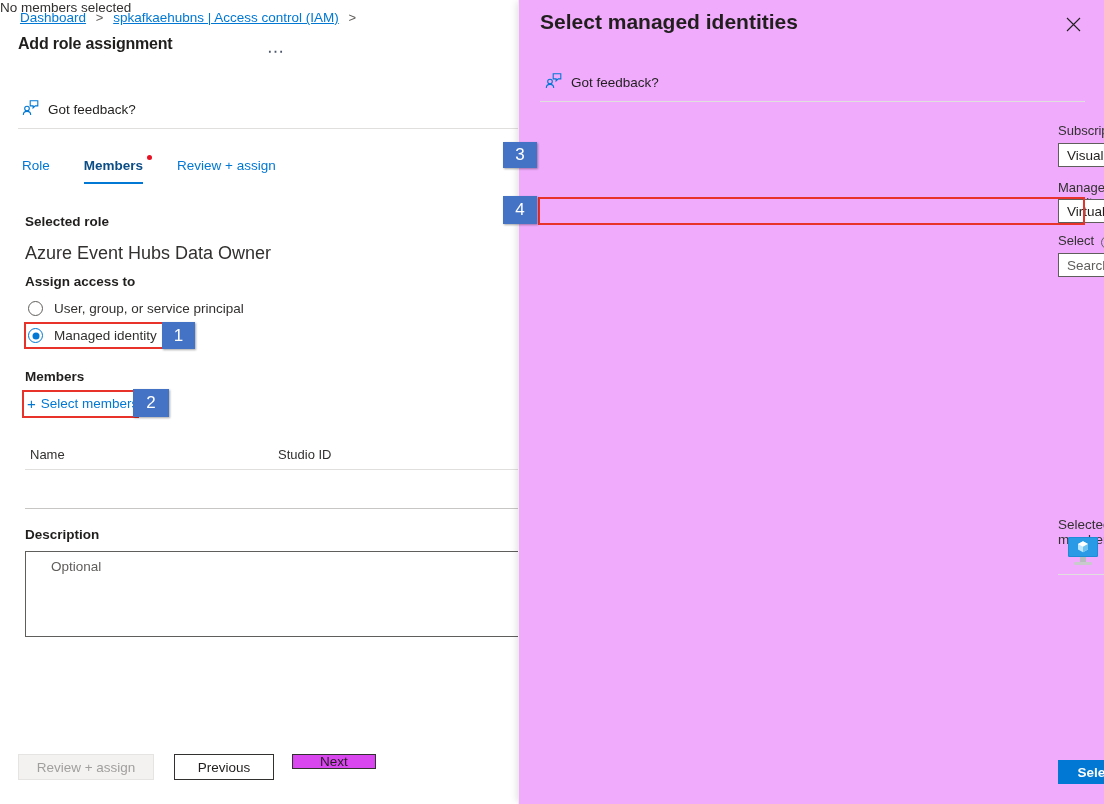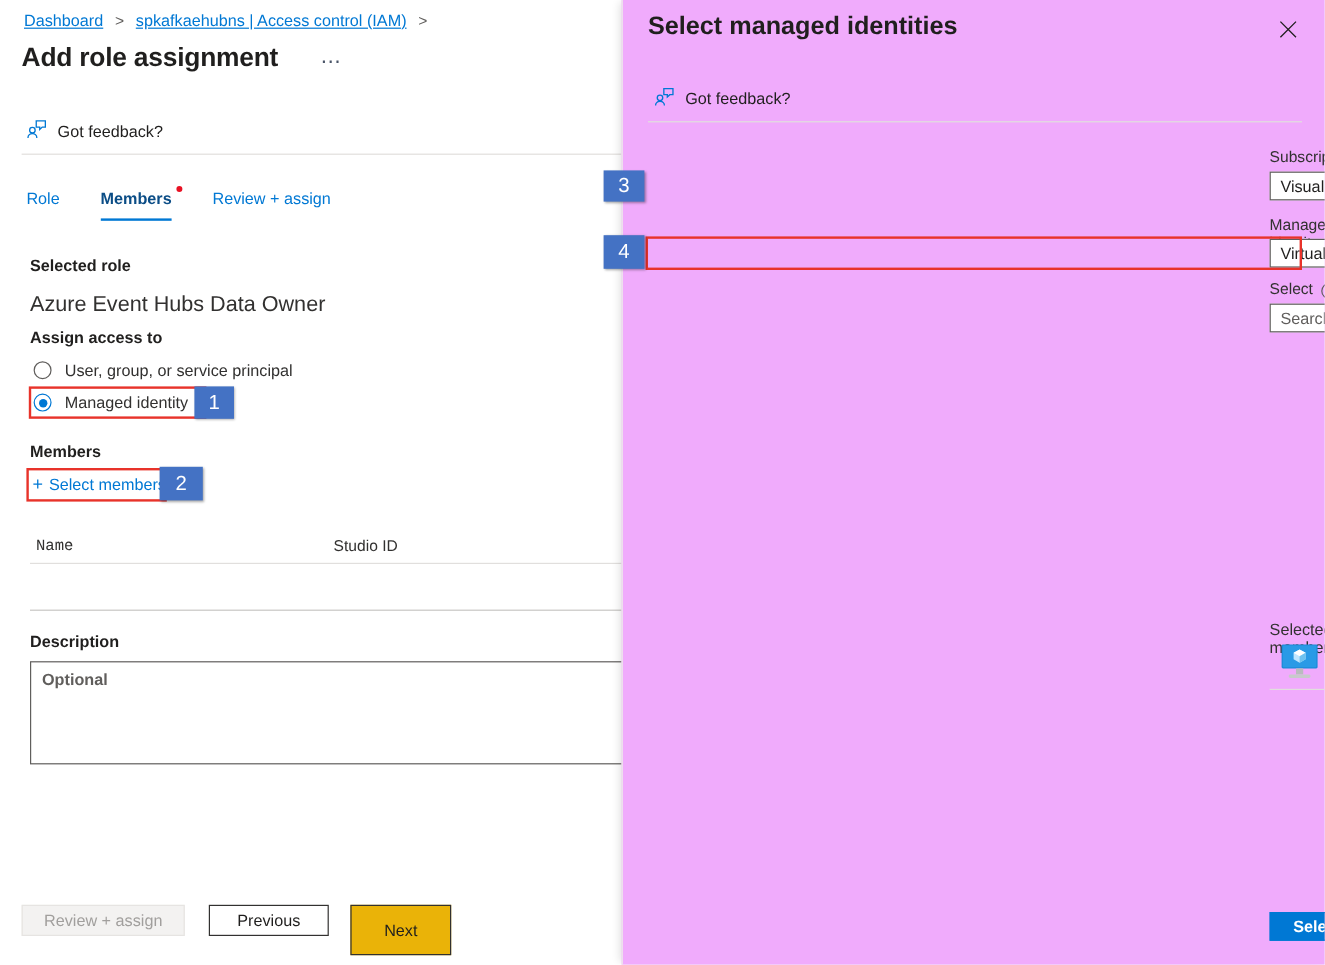--- a/index.html
+++ b/index.html
@@ -21,21 +21,21 @@
   }
   .breadcrumb {
     position: absolute; left: 20px; top: 10px;
     font-size: 13.5px; color: #0078d4; white-space: nowrap;
   }
   .breadcrumb .crumb { color: #0078d4; cursor: pointer; text-decoration: underline; }
   .breadcrumb .sep { color: #605e5c; margin: 0 6px; font-size: 13px; }
 
   .page-title {
     position: absolute; left: 18px; top: 35px;
-    font-size: 22px; font-weight: 600; color: #201f1e; letter-spacing: -0.2px;
+    font-size: 16px; font-weight: 600; color: #201f1e; letter-spacing: -0.2px;
   }
   .ellipsis-menu {
     position: absolute; left: 267px; top: 43px;
     font-size: 17px; color: #4a5568; letter-spacing: 1px; line-height: 1;
     cursor: pointer;
   }
 
   .feedback-row {
     position: absolute; left: 22px; top: 100px;
     display: flex; align-items: center; gap: 9px;
@@ -101,53 +101,53 @@
     position: absolute; font-size: 13.5px; color: #0078d4; cursor: pointer;
     display: flex; align-items: center; gap: 5px; white-space: nowrap;
   }
   #select-members-link { left: 27px; top: 396px; }
   #select-members-link .plus { font-size: 15px; line-height: 1; }
 
   
   .tbl-head {
     position: absolute; top: 447px; font-size: 13px; color: #323130; font-weight: 400;
   }
-  #tbl-name { left: 30px; font-family: Liberation Mono, monospace; }
+  #tbl-name { left: 30px; }
   #tbl-objid { left: 278px; }
   #tbl-rule-1 { left: 25px; top: 469px; width: 495px; background: #e1dfdd; }
   #tbl-empty { left: 30px; top: 479px; font-size: 13.5px; color: #323130; }
   #tbl-rule-2 { left: 25px; top: 508px; width: 495px; background: #c8c6c4; }
 
   #description-lbl { left: 25px; top: 527px; }
   #description-box {
     position: absolute; left: 25px; top: 551px; width: 510px; height: 86px;
     border: 1px solid #605e5c; background: #fff;
     font-family: "Liberation Sans", sans-serif; font-size: 13.5px;
-    color: #323130; padding: 7px 9px; resize: none; outline: none; font-weight: bold;
+    color: #323130; padding: 7px 25px; resize: none; outline: none;
   }
   #description-box::placeholder { color: #605e5c; }
 
   
   .btn {
     position: absolute; font-family: "Liberation Sans", sans-serif;
     font-size: 13.5px; cursor: pointer; text-align: center;
     display: flex; align-items: center; justify-content: center;
   }
   #btn-review-assign {
     left: 18px; top: 754px; width: 136px; height: 26px;
     background: #f3f2f1; color: #a19f9d; border: 1px solid #e6e4e2;
     cursor: default;
   }
   #btn-previous {
     left: 174px; top: 754px; width: 100px; height: 26px;
     background: #fff; color: #201f1e; border: 1.2px solid #323130;
   }
   #btn-next {
-    left: 292px; top: 754px; width: 84px; height: 42px;
-    background: #eab308; color: #201f1e; border: 1.2px solid #323130;
+    left: 292px; top: 754px; width: 84px; height: 15px;
+    background: #d946ef; color: #201f1e; border: 1.2px solid #323130;
   }
 
   
   #right-panel {
     position: absolute; left: 518px; top: 0; width: 586px; height: 804px;
     background: #f0abfc;
     box-shadow: -3px 0 7px -2px rgba(0,0,0,0.13);
     border-left: 1px solid #edebe9;
     overflow: hidden;
   }
@@ -293,20 +293,21 @@
     <div class="lbl-bold" id="members-lbl">Members</div>
 
     <div class="link-action" id="select-members-link">
       <span class="plus">+</span>
       <span>Select members</span>
     </div>
 
     <div class="tbl-head" id="tbl-name">Name</div>
     <div class="tbl-head" id="tbl-objid">Studio ID</div>
     <div class="hrule" id="tbl-rule-1"></div>
+    <div id="tbl-empty">No members selected</div>
     <div class="hrule" id="tbl-rule-2"></div>
 
     <div class="lbl-bold" id="description-lbl">Description</div>
     <textarea id="description-box" placeholder="Optional" style=""></textarea>
 
     <div class="btn" id="btn-review-assign">Review + assign</div>
     <div class="btn" id="btn-previous">Previous</div>
     <div class="btn" id="btn-next">Next</div>
   </div>
 

